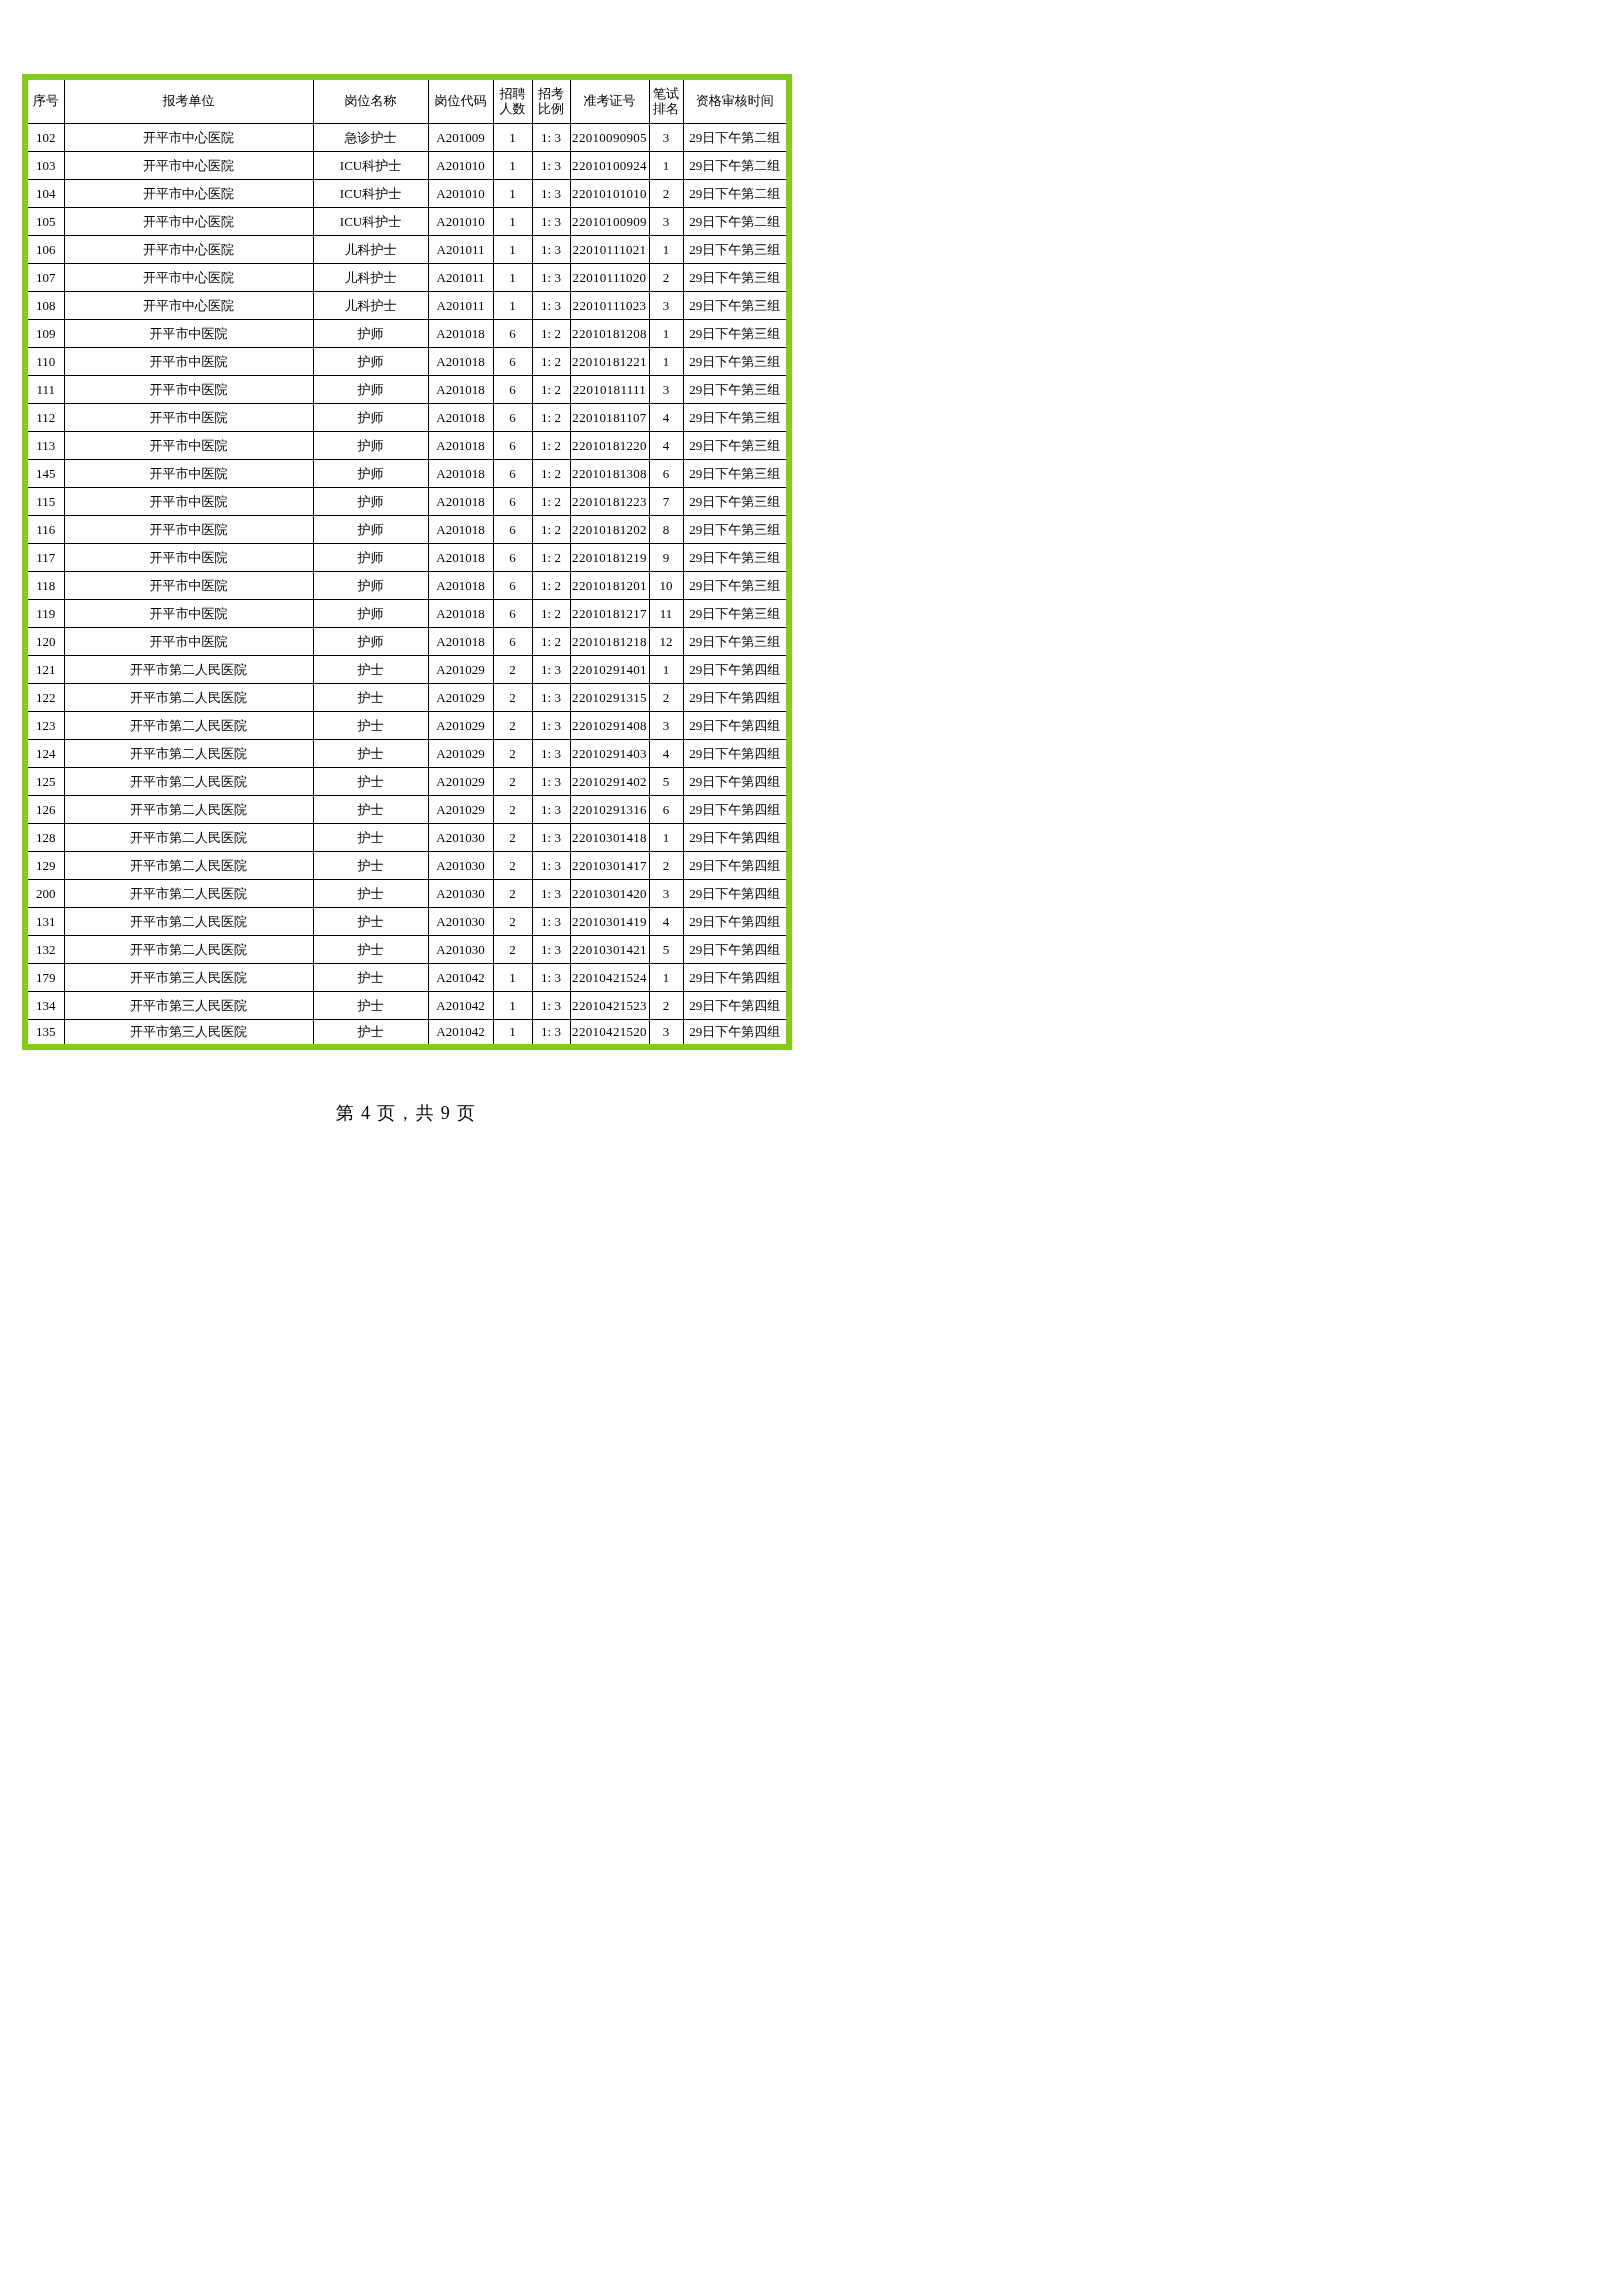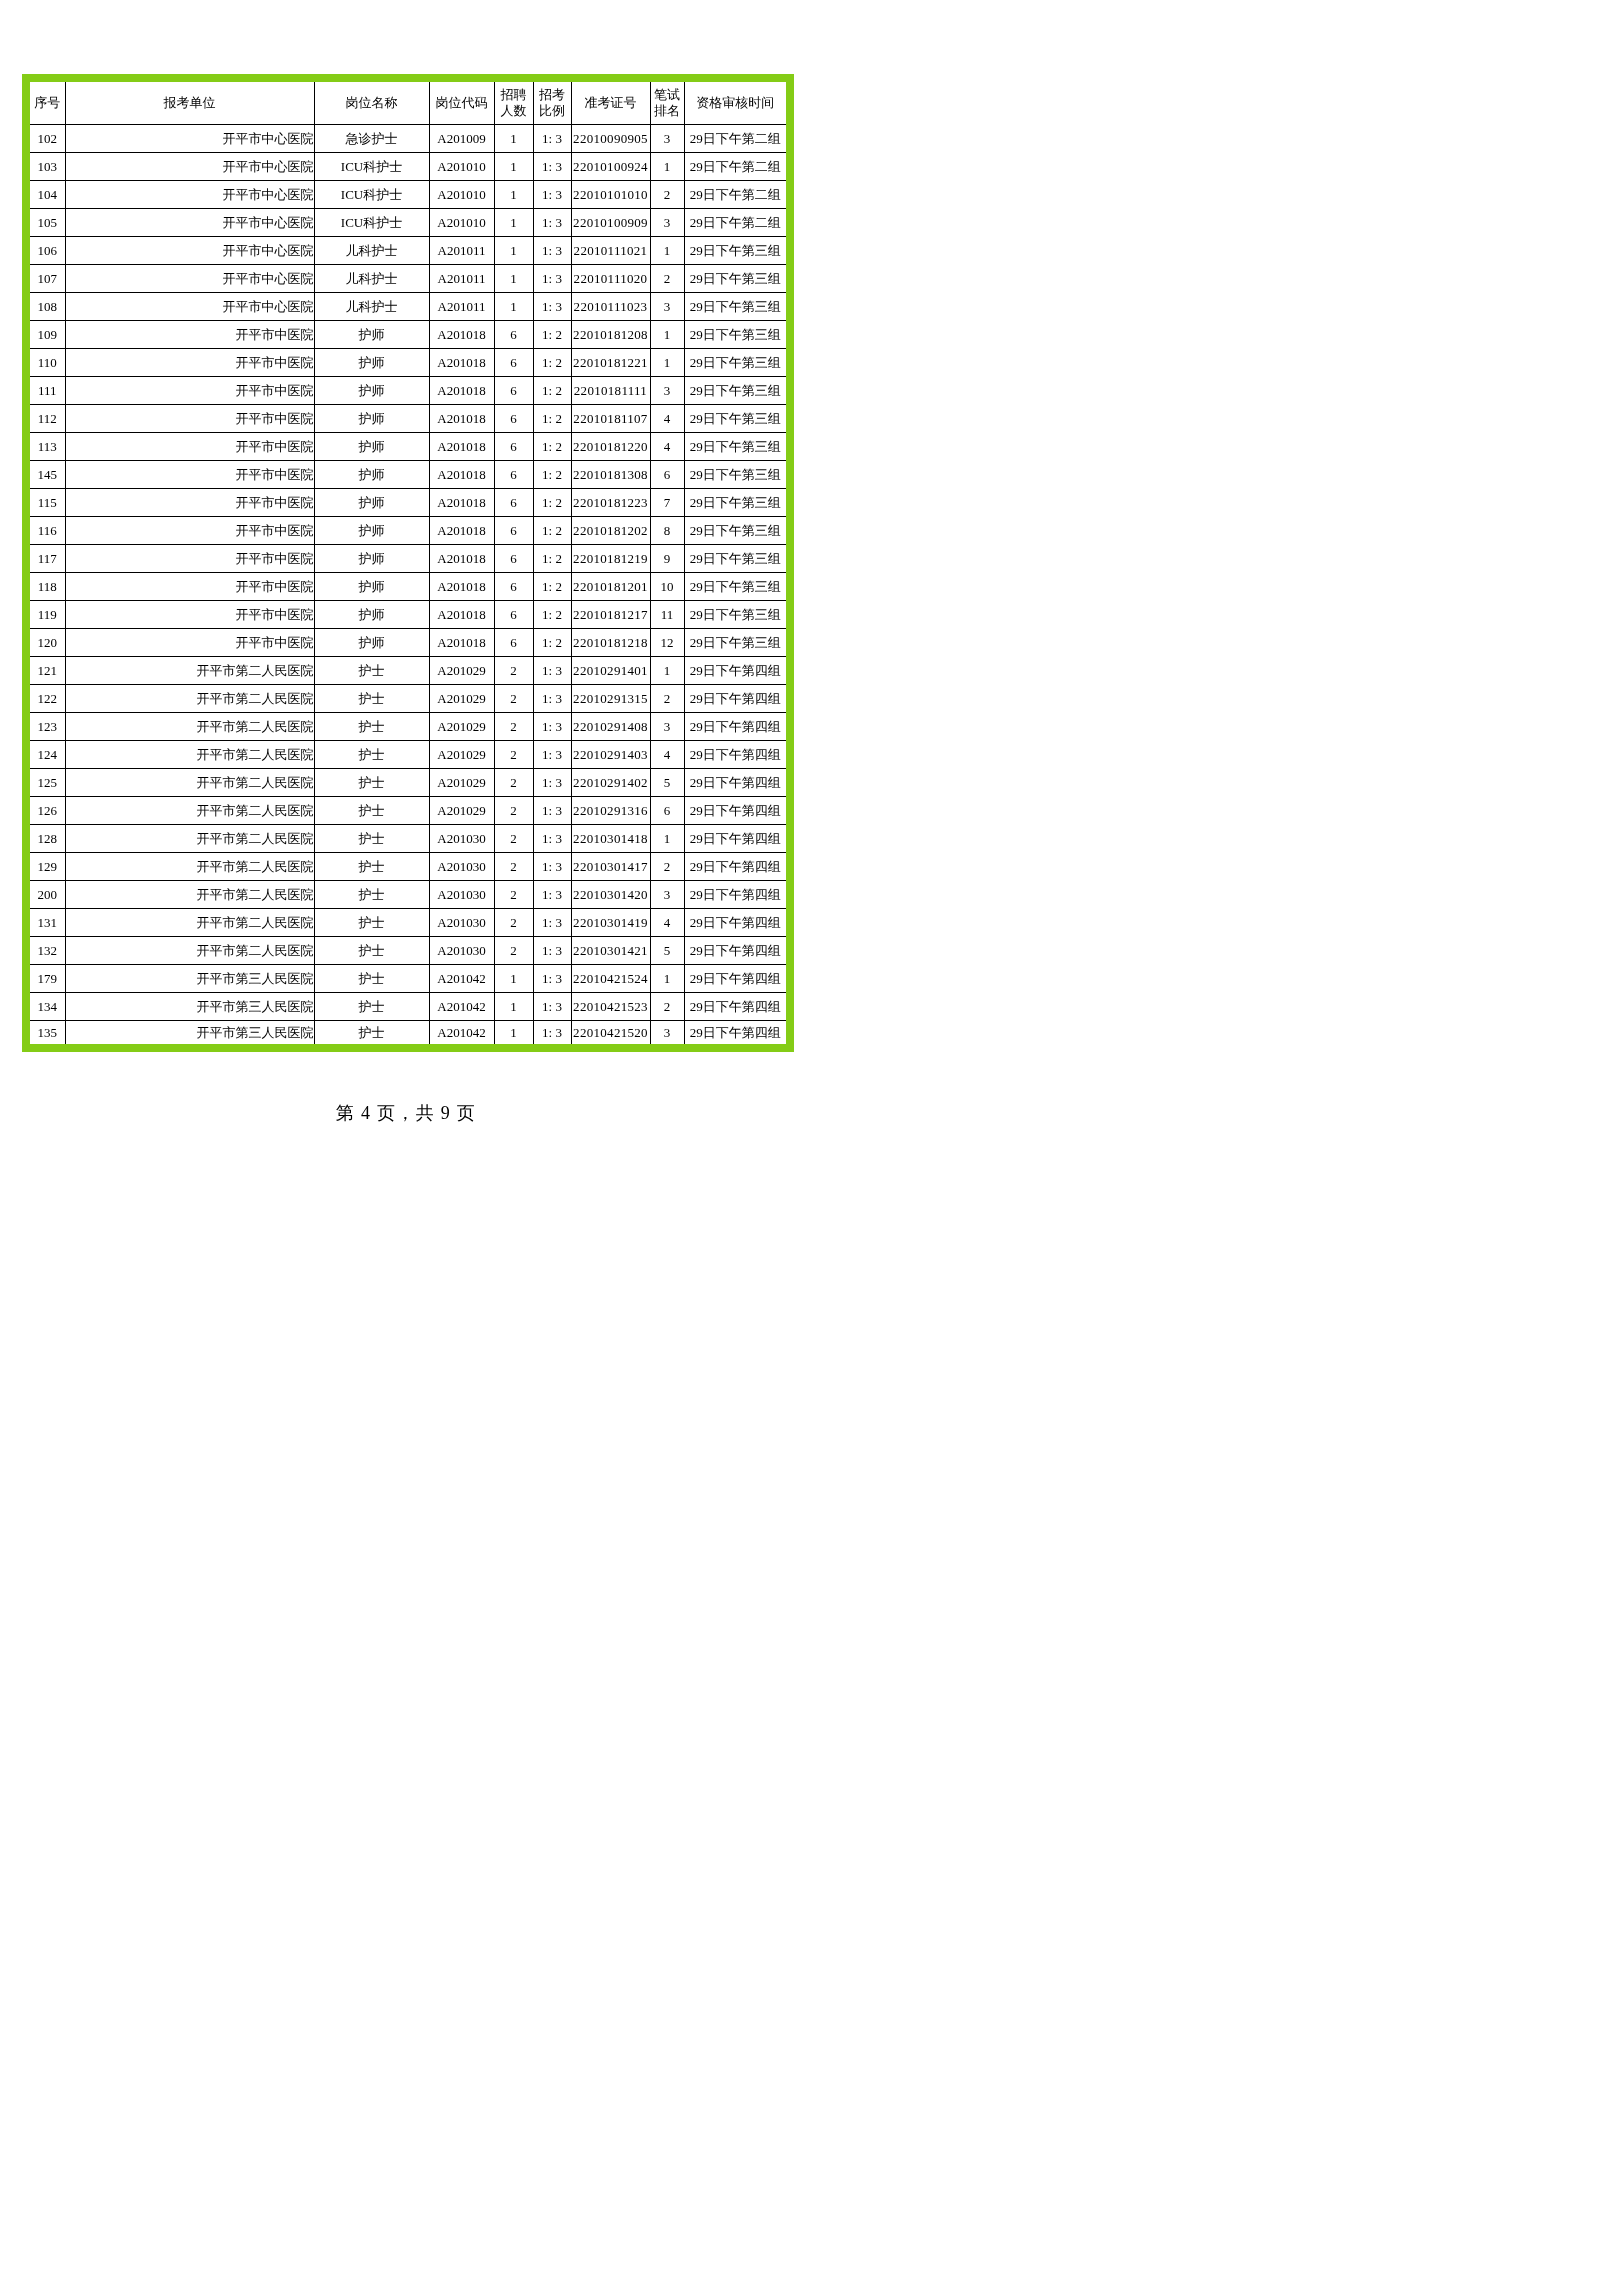--- a/index.html
+++ b/index.html
@@ -12,21 +12,21 @@
     font-family:"Liberation Serif","DejaVu Serif",serif;
     overflow:hidden;
   }
   table.roster{
     position:absolute;
     left:22px;
     top:74px;
     width:763px;
     border-collapse:collapse;
     table-layout:fixed;
-    border:8px solid #84cc16;
+    border:6px solid #84cc16;
     padding-left:7px;
   }
   table.roster th,
   table.roster td{
     border:1.3px solid #000;
     padding:0;
     overflow:hidden;
   }
   thead tr{height:46px;}
   tbody tr{height:28px;margin-left:13px;}
@@ -39,21 +39,21 @@
     line-height:1.2;
   }
   td{
     font-size:13px;
     text-align:center;
     vertical-align:middle;
     white-space:nowrap;
     line-height:1;
   }
   td.col-unit{
-    text-align:right;
+    text-align:center;
     padding-left:3.9px;
   }
   td.col-ticket{letter-spacing:0.3px;font-family:Liberation Serif, serif;}
   .footer{
     position:absolute;
     top:1101px;
     left:0;
     width:100%;
     text-align:center;
     font-size:18px;

